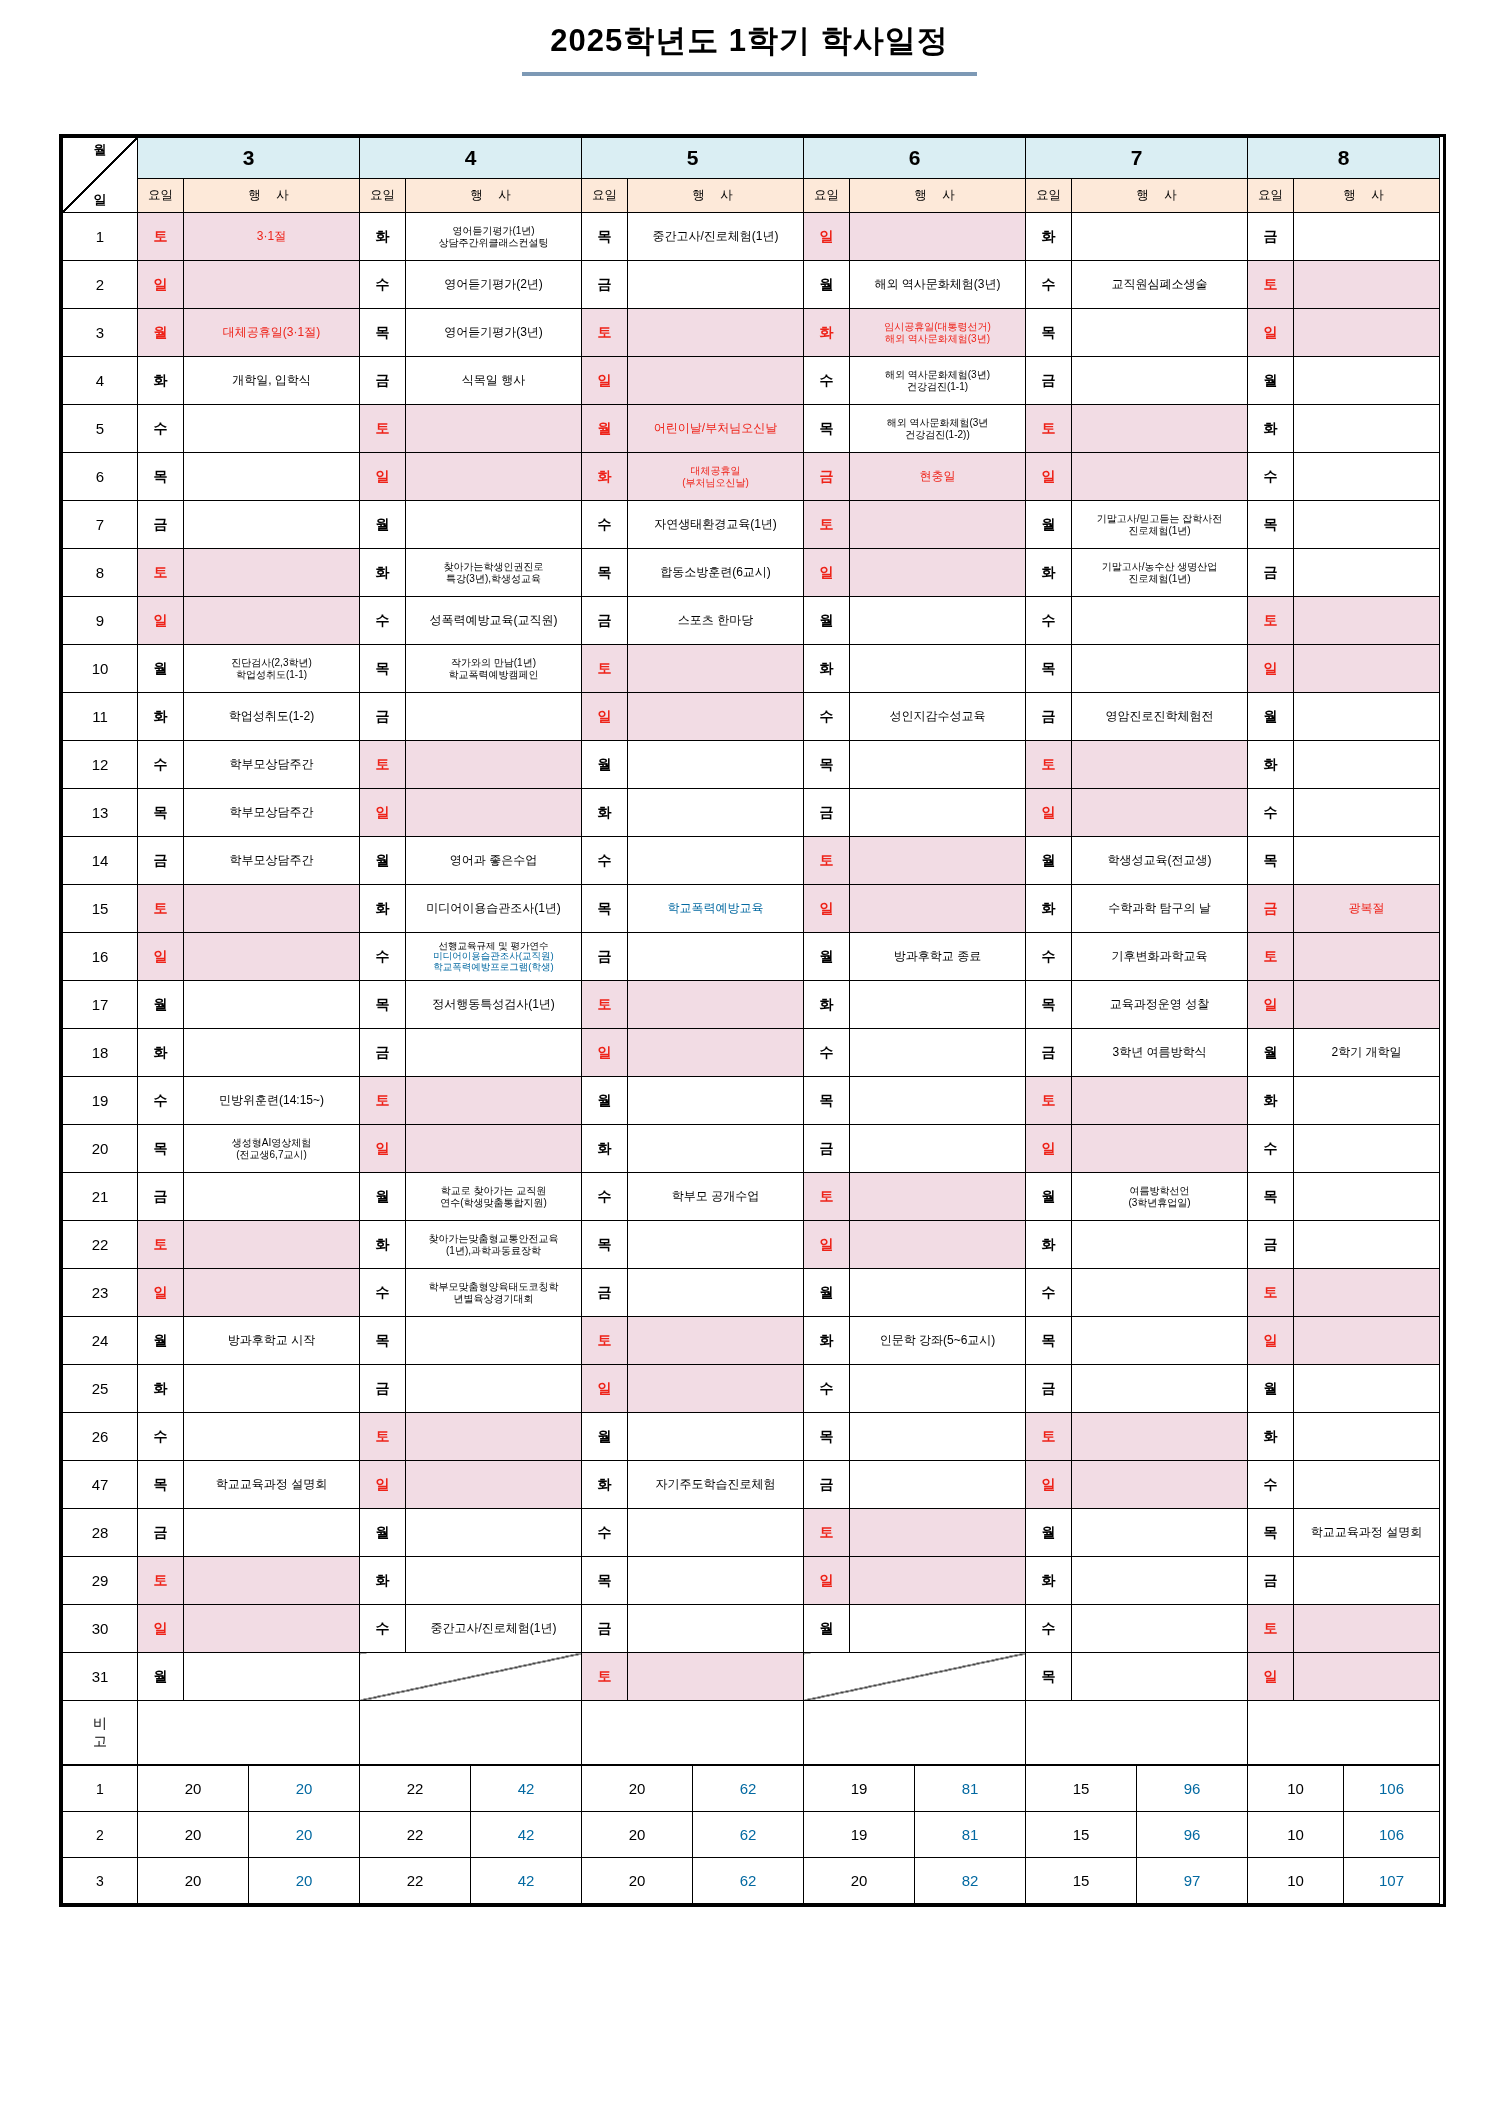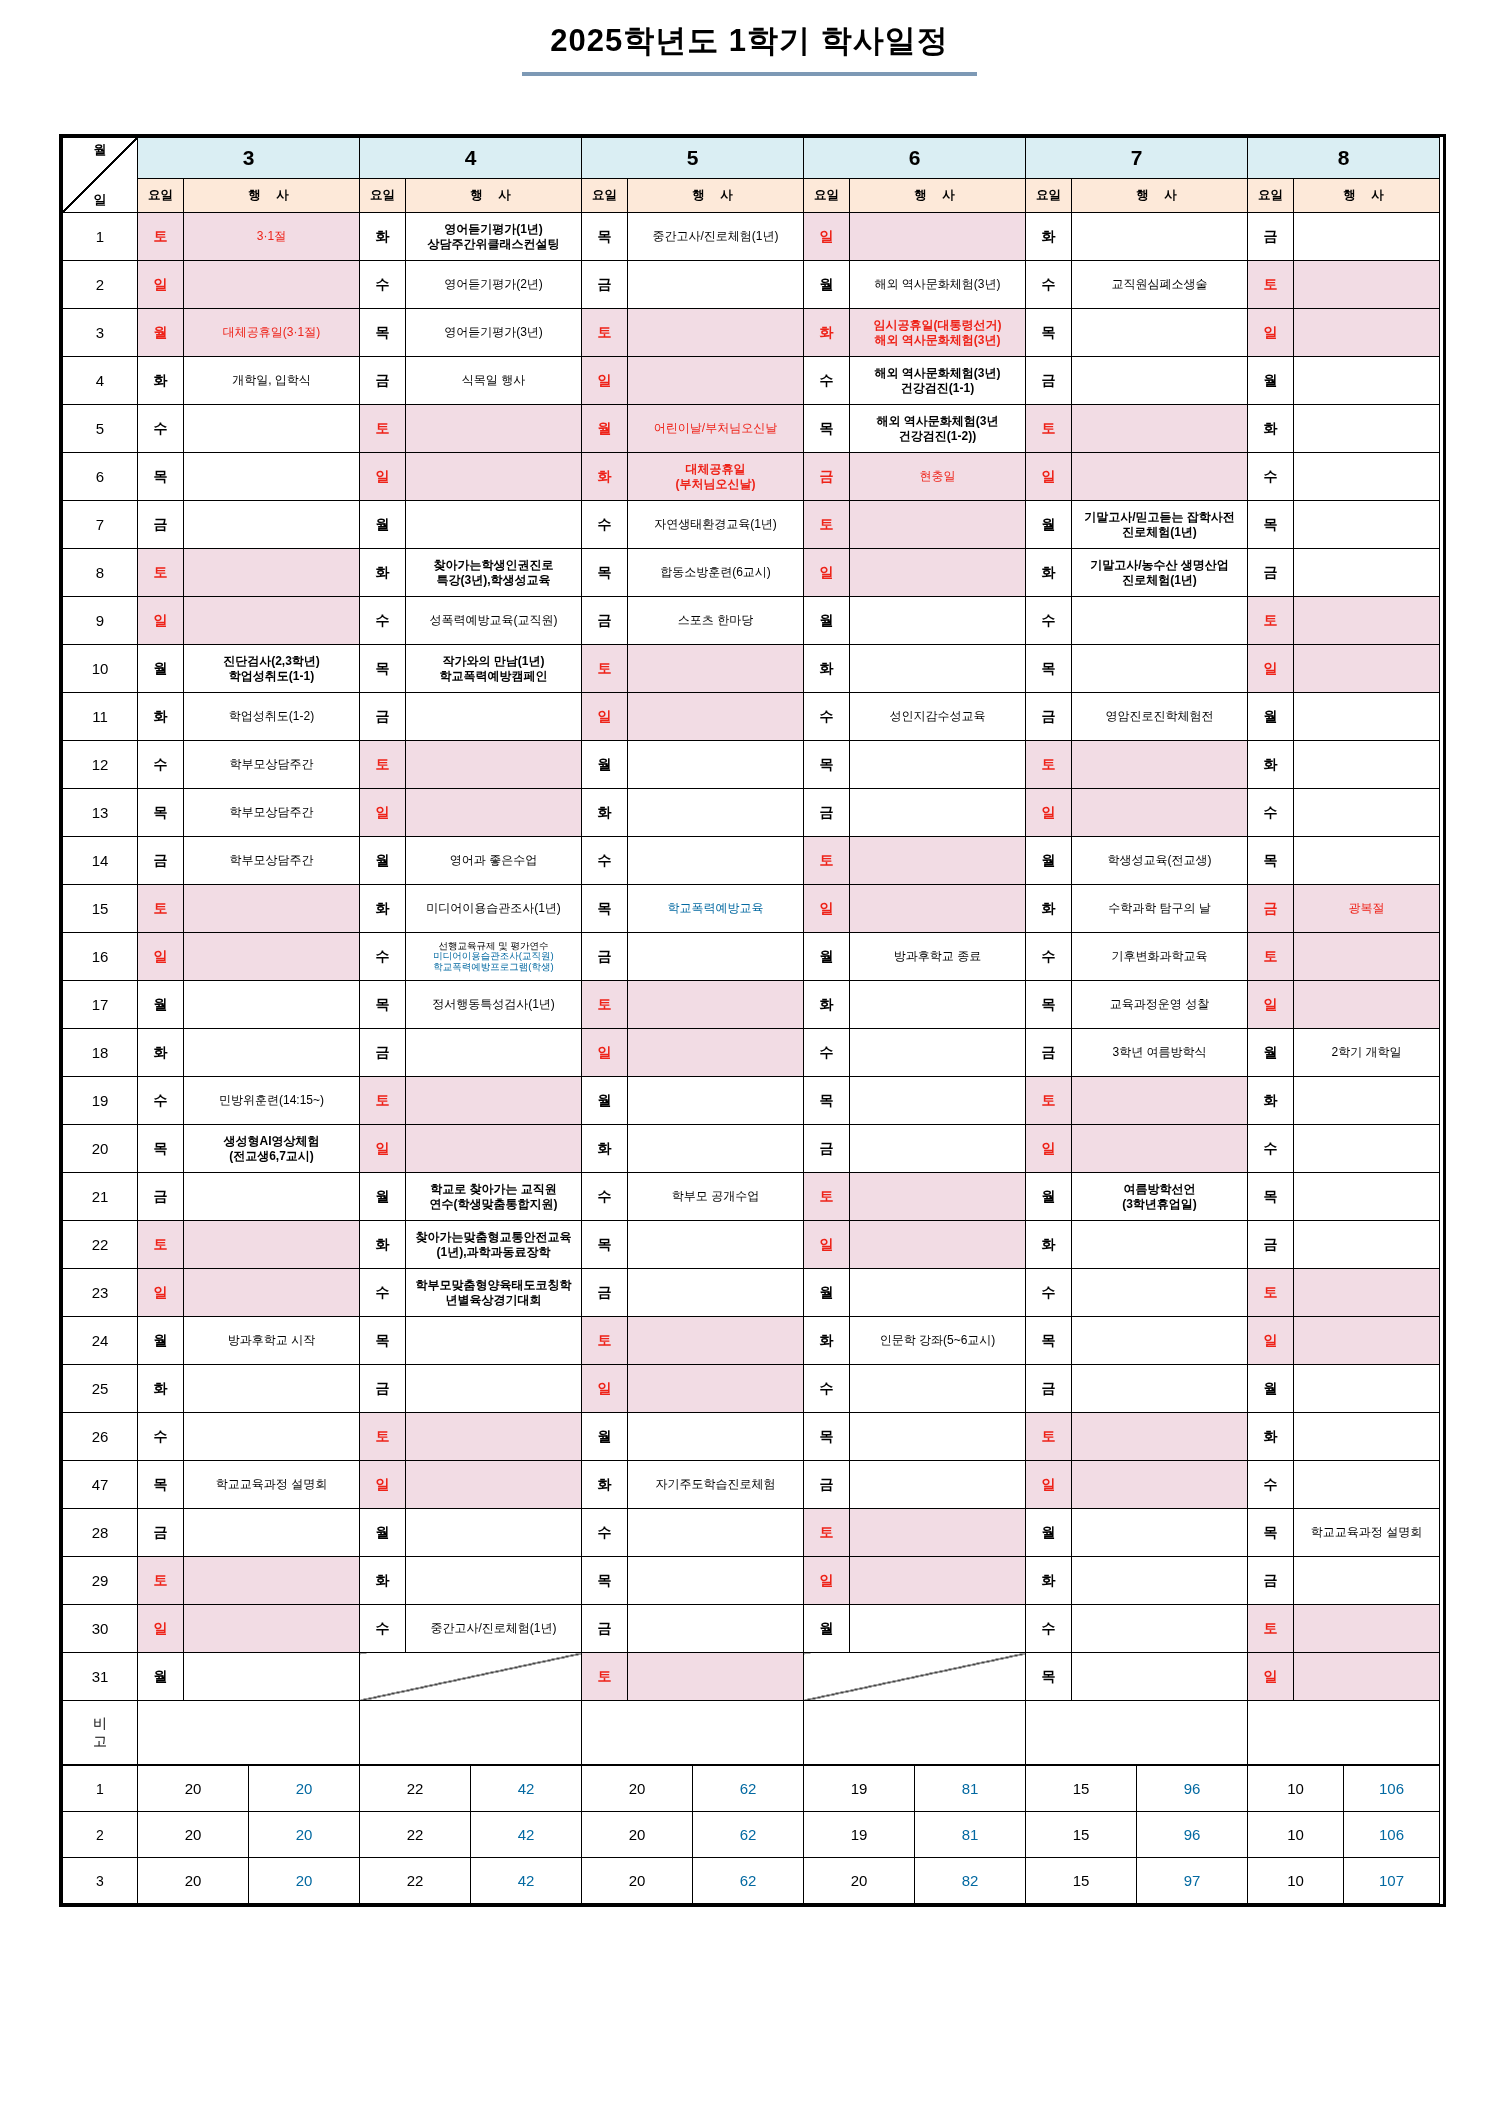--- a/index.html
+++ b/index.html
@@ -5,37 +5,37 @@
   html,body{margin:0;padding:0;background:#ffffff;}
   body{width:1499px;height:2120px;position:relative;font-family:"Liberation Sans",sans-serif;color:#000;}
   .title-wrap{text-align:center;padding-top:20px;}
   h1.title{display:inline-block;margin:0;font-size:31px;font-weight:bold;letter-spacing:1px;
     padding:0 28px 10px 28px;border-bottom:4px solid #7d99b5;}
   .table-outer{position:absolute;left:59px;top:134px;width:1381px;border:3px solid #000;background:#fff;}
   table{border-collapse:collapse;table-layout:fixed;width:1377px;}
   td,th{border:1px solid #000;padding:0 2px;overflow:hidden;font-weight:normal;}
   
   th.month-h{background:#daeef3;font-size:21px;font-weight:bold;height:40px;}
-  th.sub{background:#fde9d9;font-size:12.5px;font-weight:bold;height:33px;margin-top:12px;}
+  th.sub{background:#fde9d9;font-size:12.5px;font-weight:normal;height:33px;margin-top:12px;}
   th.corner{background:#fff;position:relative;padding:0;}
   th.corner .diagbg{position:absolute;inset:0;
     background:linear-gradient(to bottom right,transparent calc(50% - 1px),#000 calc(50% - 1px),#000 calc(50% + 1px),transparent calc(50% + 1px));}
   th.corner .tl{position:absolute;top:3px;left:0;right:0;text-align:center;font-size:13px;font-weight:bold;}
   th.corner .br{position:absolute;bottom:3px;left:0;right:0;text-align:center;font-size:13px;font-weight:bold;}
   
   tr.day-row{height:48px;}
   th.daynum{font-size:15px;font-weight:normal;text-align:center;background:#fff;}
   td.dow{font-size:14px;font-weight:bold;text-align:center;}
   td.ev{text-align:center;line-height:1.18;}
   td.pink{background:#f2dce4;}
   .red{color:#ee2218;}
   .blue{color:#0369a1;}
   td.diag{background:linear-gradient(to bottom right,transparent calc(50% - 0.8px),#444 calc(50% - 0.8px),#444 calc(50% + 0.8px),transparent calc(50% + 0.8px));}
   .ev .l1{font-size:12px;}
-  .ev .l2{font-size:12px;font-weight:bold;}
+  .ev .l2{font-size:10px;}
   .ev .l3{font-size:9.5px;line-height:1.12;text-align:center;}
   tr.bigo-row{height:64px;}
   th.bigo{font-size:14px;font-weight:normal;line-height:1.25;background:#fff;}
   
   tr.sum-head{height:40px;}
   tr.sum-head th{font-size:14.5px;font-weight:bold;background:#fff;}
   tr.sum-row{height:46px;}
   tr.sum-row th{font-size:14px;font-weight:normal;background:#fff;}
   tr.sum-row td{font-size:15px;text-align:center;}
 </style>

